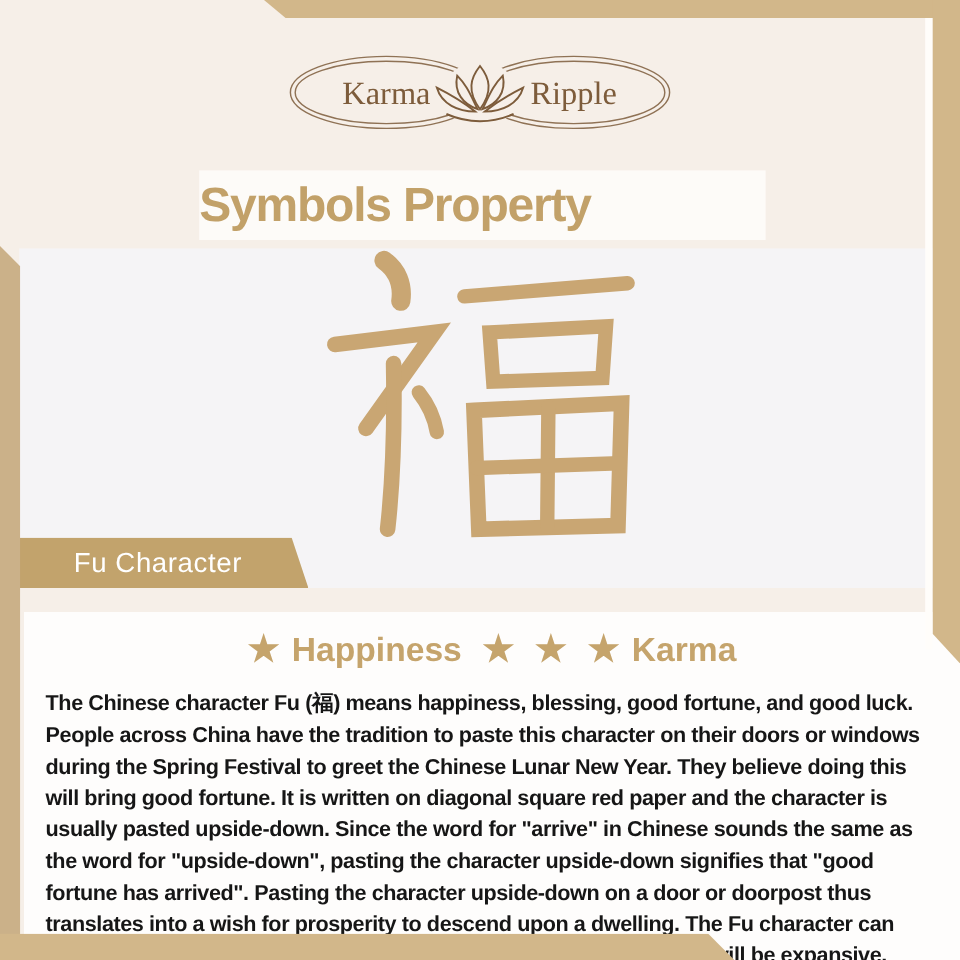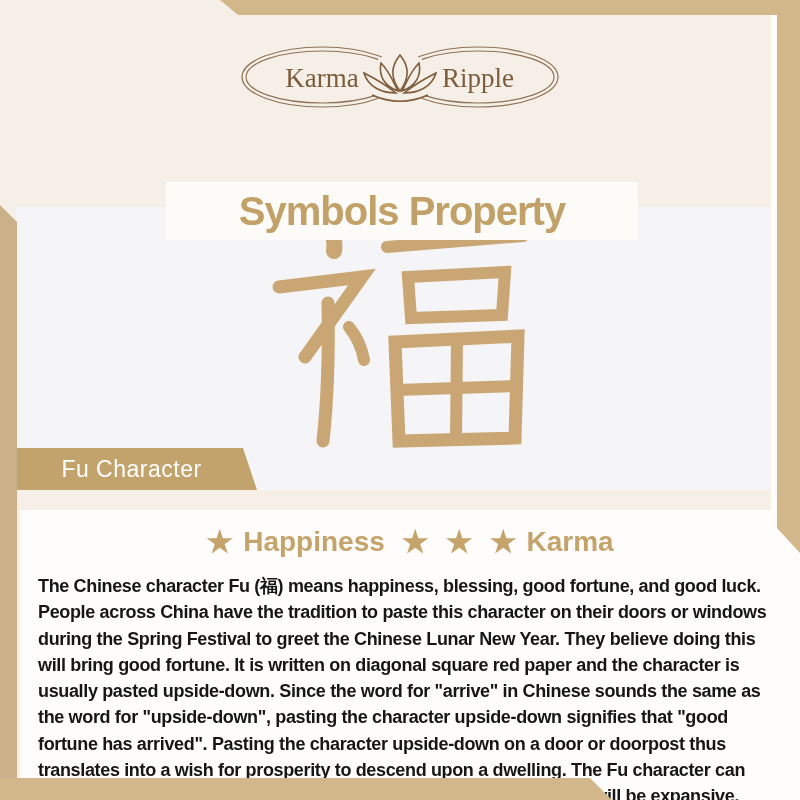--- a/index.html
+++ b/index.html
@@ -26,21 +26,21 @@
   .logo svg{display:block;width:100%;height:100%;}
   .logo .swash{fill:none;stroke:var(--brand_brown,#7d5c3b);stroke-width:1.2;opacity:.85;}
   .logo .petal{fill:none;stroke:var(--brand_brown,#7d5c3b);stroke-width:1.6;}
   .logo .mask{fill:var(--cream,#f6efe8);}
   .logo text{font-family:"Liberation Serif",serif;font-size:27px;
              fill:var(--brand_brown,#7d5c3b);text-anchor:middle;}
 
   
   .heading-band{position:absolute;left:166px;top:142px;width:472px;height:58px;
            background:var(--band_white,#fdfbf8);z-index:2;
-           display:flex;align-items:center;justify-content:center;margin-top:40px;}
+           display:flex;align-items:center;}
   .heading-band h1{margin:0;font-size:40px;font-weight:700;letter-spacing:-1px;
            color:var(--gold_text,#c2a169);}
 
   
   .fu-panel{position:absolute;left:16px;top:207px;width:784px;height:283px;
            background:var(--panel_gray,#f5f4f6);z-index:1;}
   .fu{position:absolute;left:249px;top:-2px;width:270px;height:250px;}
   .fu path{fill:none;stroke:var(--gold_symbol,#c9a673);
            stroke-linecap:round;stroke-linejoin:miter;}
 

